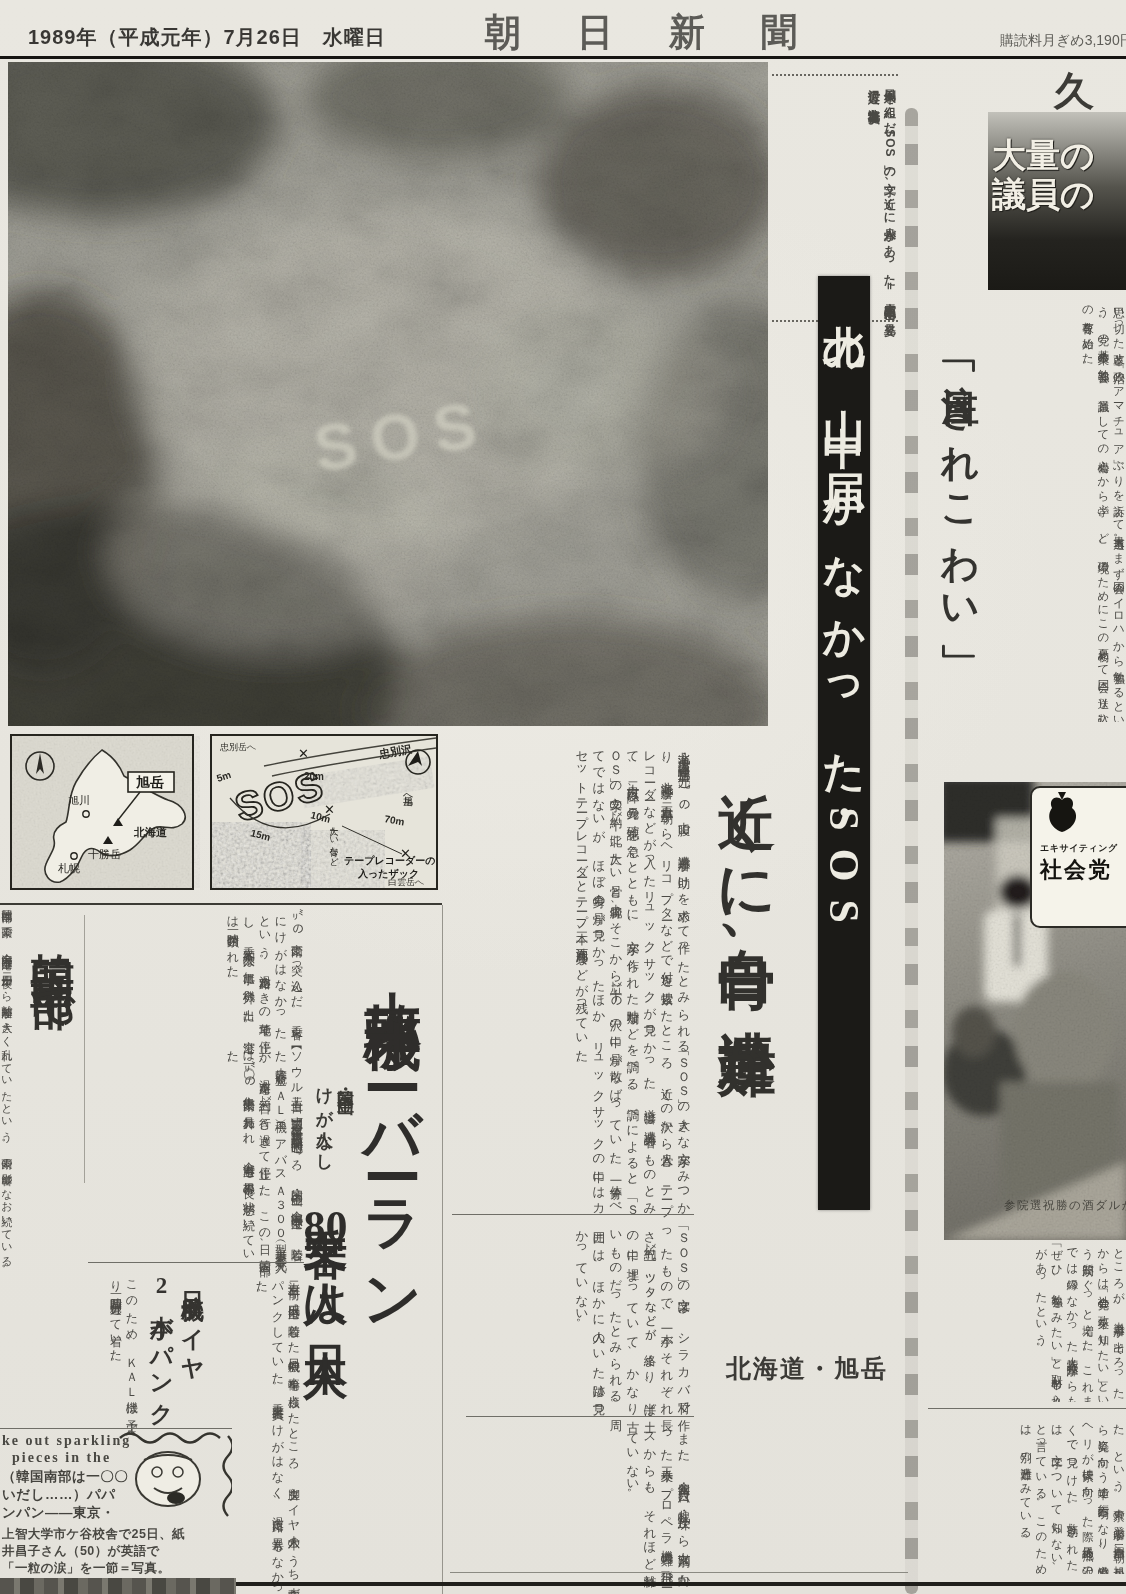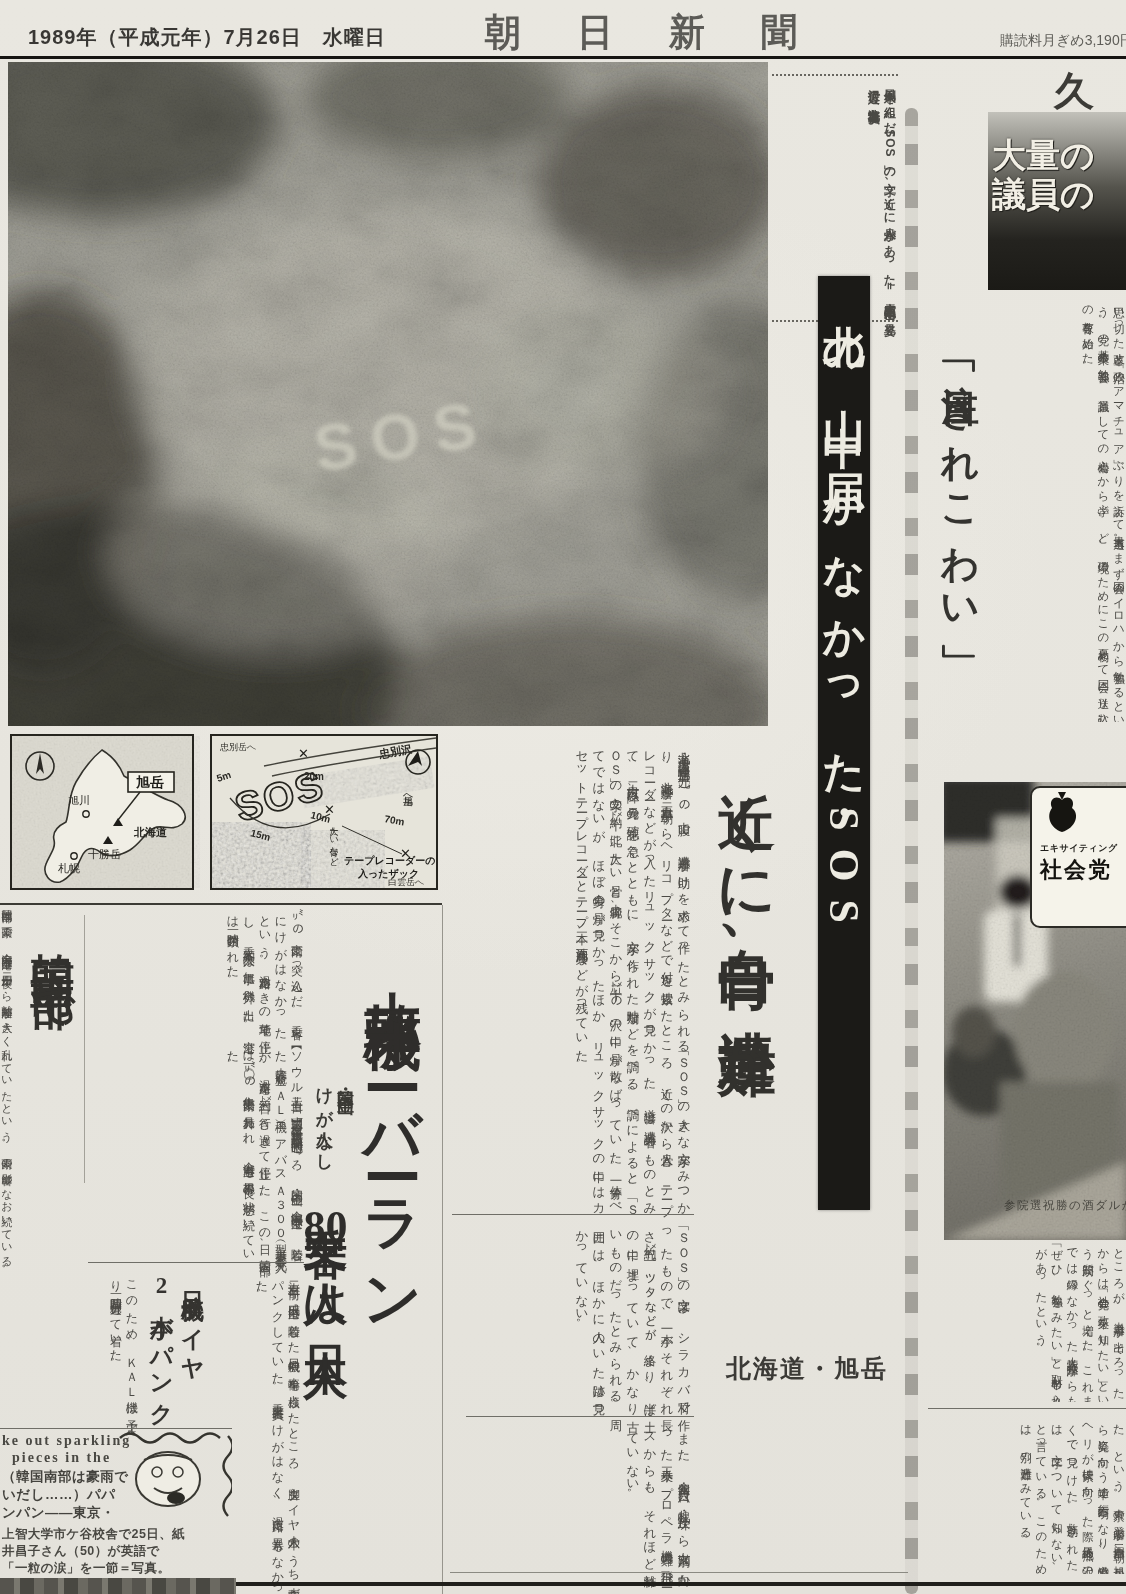--- a/index.html
+++ b/index.html
@@ -175,21 +175,21 @@
   <div class="abs v col fz" style="left:88px;top:1272px;width:52px;height:158px;font-size:12px;line-height:16px;letter-spacing:1.2px;">このため、ＫＡＬ機は予定より一時間四十分遅れて着いた。</div>
   <div class="abs v col fz" style="left:216px;top:1272px;width:86px;height:322px;font-size:12px;line-height:16px;letter-spacing:1.2px;">二十五日午前、成田空港に着陸した日航機の車輪を点検したところ、主脚タイヤ十八本のうち二本がパンクしていた。乗客乗員にけがはなく、滑走路に異常もなかった。</div>
 
   <div class="abs hr" style="left:0;top:1428px;width:232px;"></div>
   <div class="abs" style="left:0;top:1430px;width:232px;height:148px;overflow:hidden;">
     <div class="abs serif fz" style="left:2px;top:2px;font-size:14px;font-weight:700;letter-spacing:2px;color:#33322d;line-height:17px;">
       <div>ke out sparkling</div>
       <div style="padding-left:10px;">pieces in the</div>
     </div>
     <div class="abs fz" style="left:2px;top:38px;font-size:13.5px;font-weight:700;color:#2d2c27;line-height:18px;letter-spacing:.5px;">
-      <div>（韓国南部は豪雨で</div>
+      <div>（韓国南部は一〇〇</div>
       <div>いだし……）パパ</div>
       <div>ンパン――東京・</div>
     </div>
     <div class="abs fz" style="left:2px;top:96px;font-size:12.5px;font-weight:600;color:#33322d;line-height:17px;letter-spacing:.4px;white-space:nowrap;">
       <div>上智大学市ケ谷校舎で25日、紙</div>
       <div>井昌子さん（50）が英語で</div>
       <div>「一粒の涙」を一節＝写真。</div>
     </div>
     <svg class="abs" style="left:118px;top:0;" width="114" height="148">
       <path d="M2,8 q10,-9 20,0 t20,0 t20,0 t20,0 t20,0 M110,6 q9,10 0,20 t0,20 t0,20 t0,20" stroke="#35342e" stroke-width="2.4" fill="none"></path>

